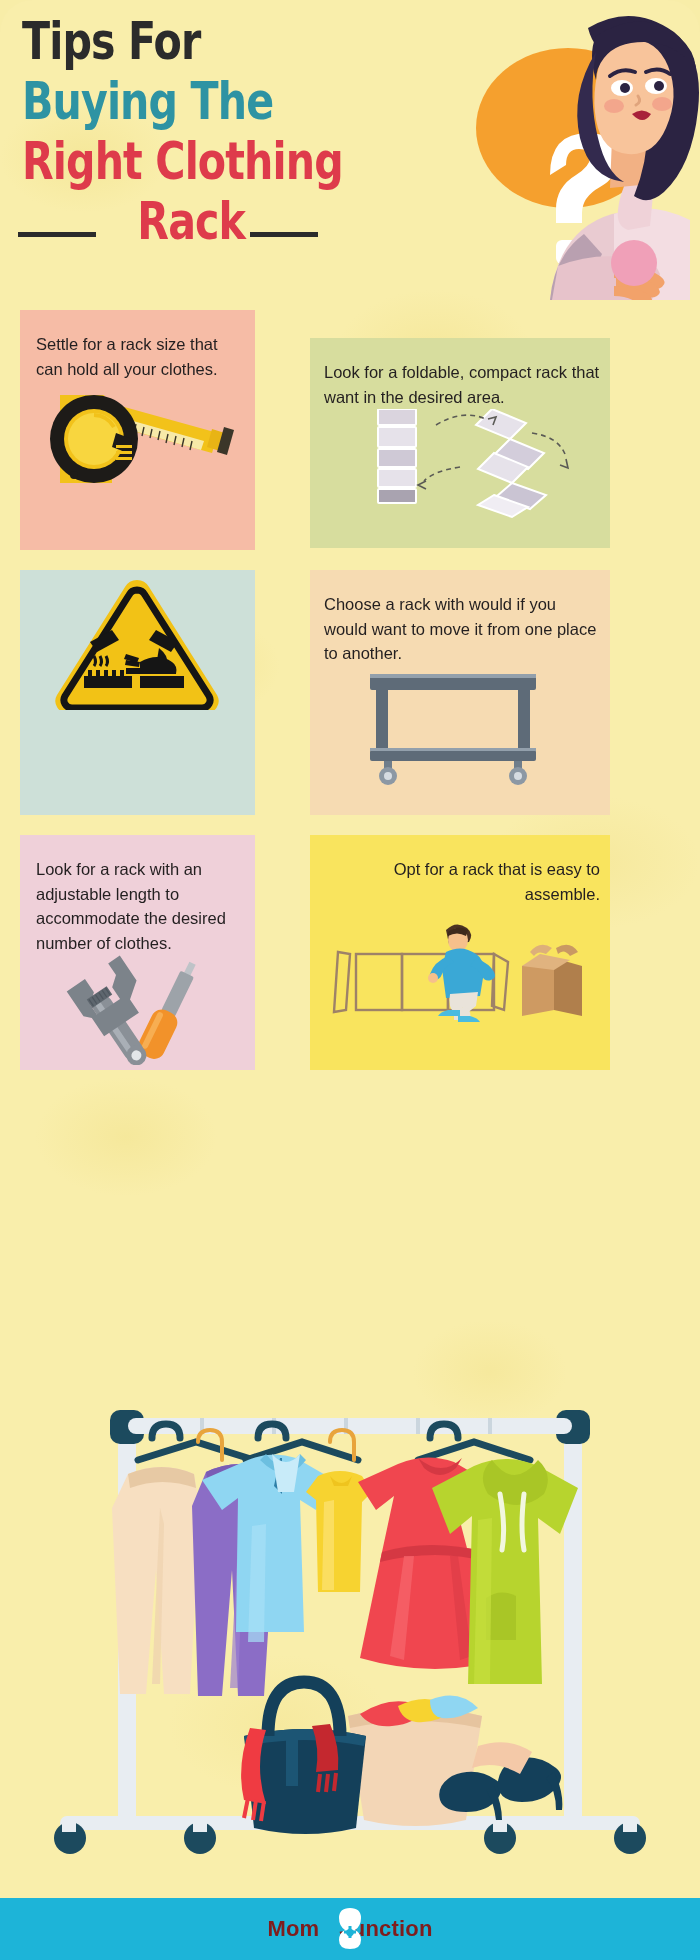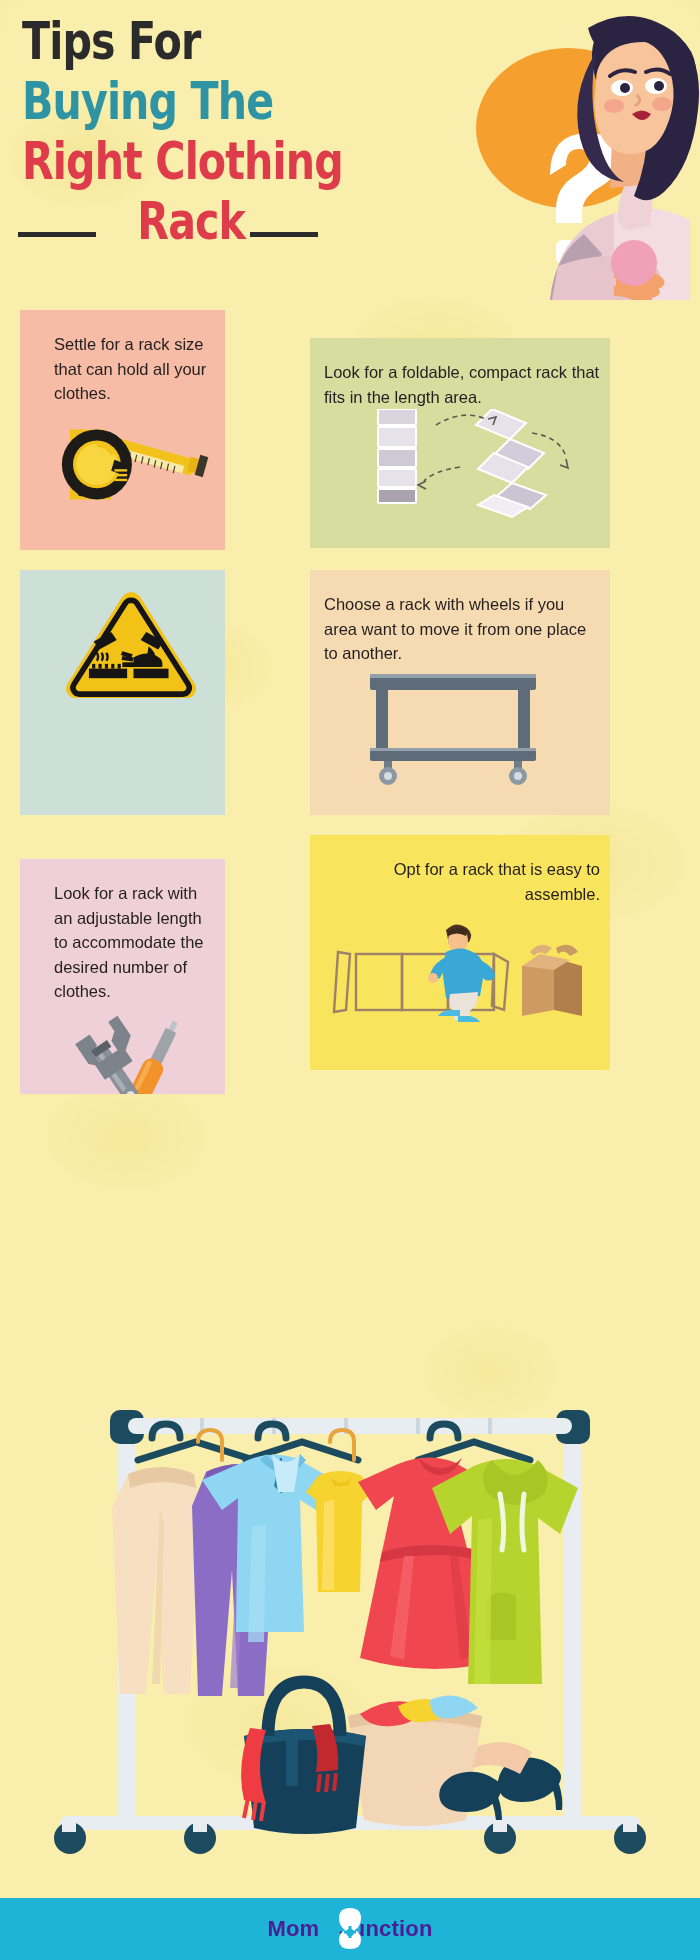--- a/index.html
+++ b/index.html
@@ -50,43 +50,43 @@
   
   #grid {
     position:absolute; left:20px; top:310px;
     width:660px;
     display:grid;
     grid-template-columns: 235px 1fr;
     column-gap: 55px;
     row-gap: 20px;
   }
   .card { position:relative; overflow:hidden; }
-  .card.left  { width:205px;padding-left:18px; }
+  .card.left  { width:235px; }
   .card.right { width:300px; }
   .card-text {
     font-size:16.5px; line-height:1.49; color:#231F20;
     padding:22px 16px 0 16px;
   }
   .card.right .card-text { padding-left:14px; padding-right:10px; }
   .art { position:relative; width:100%; }
 
   
   #card1 { height:240px; background:#F6BCA6; }
   #card2 { height:210px; background:#D7DD9E; margin-top:28px; }
   #card3 { height:245px; background:#CDE0D8; }
   #card4 { height:245px; background:#F6DBB2; }
-  #card5 { height:235px; background:#EFD0D9;margin-top:24px; }
+  #card5 { height:235px; background:#EFD0D9; }
   #card6 { height:235px; background:#F9E45E;text-align:right; }
 
   
   #footer {
     position:absolute; left:0; bottom:0; width:700px; height:62px;
     background:#1DB4D8; display:flex; align-items:center; justify-content:center;
   }
-  #brand { color:#4c1d95; font-size:22px; font-weight:bold; letter-spacing:.2px;
+  #brand { color:#7f1d1d; font-size:22px; font-weight:bold; letter-spacing:.2px;
            display:flex; align-items:center; gap:0px; }
   #brand .j { margin-left:20px; }
   #brand-mark { position:absolute; left:50%; transform:translateX(-24px); top:8px; }
 
   #rack-scene { position:absolute; left:0; bottom:62px; width:700px; height:500px; }
 </style>
 </head>
 <body>
 
 <div id="page">
@@ -186,21 +186,21 @@
           <path d="M66 44 l16 6 l-4 14 l-16-6 z" fill="#1D1B18"></path>
           <rect x="66" y="56" width="16" height="3" fill="#F2C21A"></rect>
           <rect x="66" y="62" width="16" height="3" fill="#F2C21A"></rect>
           <rect x="66" y="68" width="16" height="3" fill="#F2C21A"></rect>
           <circle cx="24" cy="86" r="4" fill="#1D1B18"></circle>
         </g>
       </svg>
     </div>
 
     <div class="card right" id="card2">
-      <div class="card-text">Look for a foldable, compact rack that fits in the length area.</div>
+      <div class="card-text">Look for a foldable, compact rack that want in the desired area.</div>
       <svg class="art" viewBox="0 0 300 110" height="110">
 
         <g transform="translate(68,0)">
           <rect x="0" y="0" width="38" height="16" rx="1" fill="#DAD4DE" stroke="#fff" stroke-width="2"></rect>
           <rect x="0" y="18" width="38" height="20" rx="1" fill="#E6E2EA" stroke="#fff" stroke-width="2"></rect>
           <rect x="0" y="40" width="38" height="18" rx="1" fill="#CFC9D6" stroke="#fff" stroke-width="2"></rect>
           <rect x="0" y="60" width="38" height="18" rx="1" fill="#E6E2EA" stroke="#fff" stroke-width="2"></rect>
           <rect x="0" y="80" width="38" height="14" rx="1" fill="#A9A3B0" stroke="#fff" stroke-width="2"></rect>
         </g>
 
@@ -244,21 +244,21 @@
             <path d="M76 86 q18-10 32 0 q6 4 4 12 l-36 0 z"></path>
             <path d="M62 92 l18 0 l0 6 l-18 0 z"></path>
             <path d="M62 84 l14 2 l-1 5 l-14-2 z"></path>
             <path d="M62 78 l13 4 l-2 5 l-13-4 z"></path>
           </g>
         </g>
       </svg>
     </div>
 
     <div class="card right" id="card4">
-      <div class="card-text">Choose a rack with wheels if you area want to move it from one place to another.</div>
+      <div class="card-text">Choose a rack with would if you would want to move it from one place to another.</div>
       <svg class="art" viewBox="0 0 300 120" height="120">
         <g transform="translate(60,6)">
           <rect x="0" y="4" width="166" height="14" rx="2" fill="#5E6B78"></rect>
           <rect x="0" y="2" width="166" height="4" fill="#93A0AC"></rect>
           <rect x="6" y="18" width="12" height="62" fill="#5E6B78"></rect>
           <rect x="148" y="18" width="12" height="62" fill="#5E6B78"></rect>
           <rect x="0" y="78" width="166" height="11" rx="2" fill="#5E6B78"></rect>
           <rect x="0" y="76" width="166" height="3" fill="#93A0AC"></rect>
           <rect x="14" y="89" width="8" height="10" fill="#707E8B"></rect>
           <rect x="144" y="89" width="8" height="10" fill="#707E8B"></rect>

